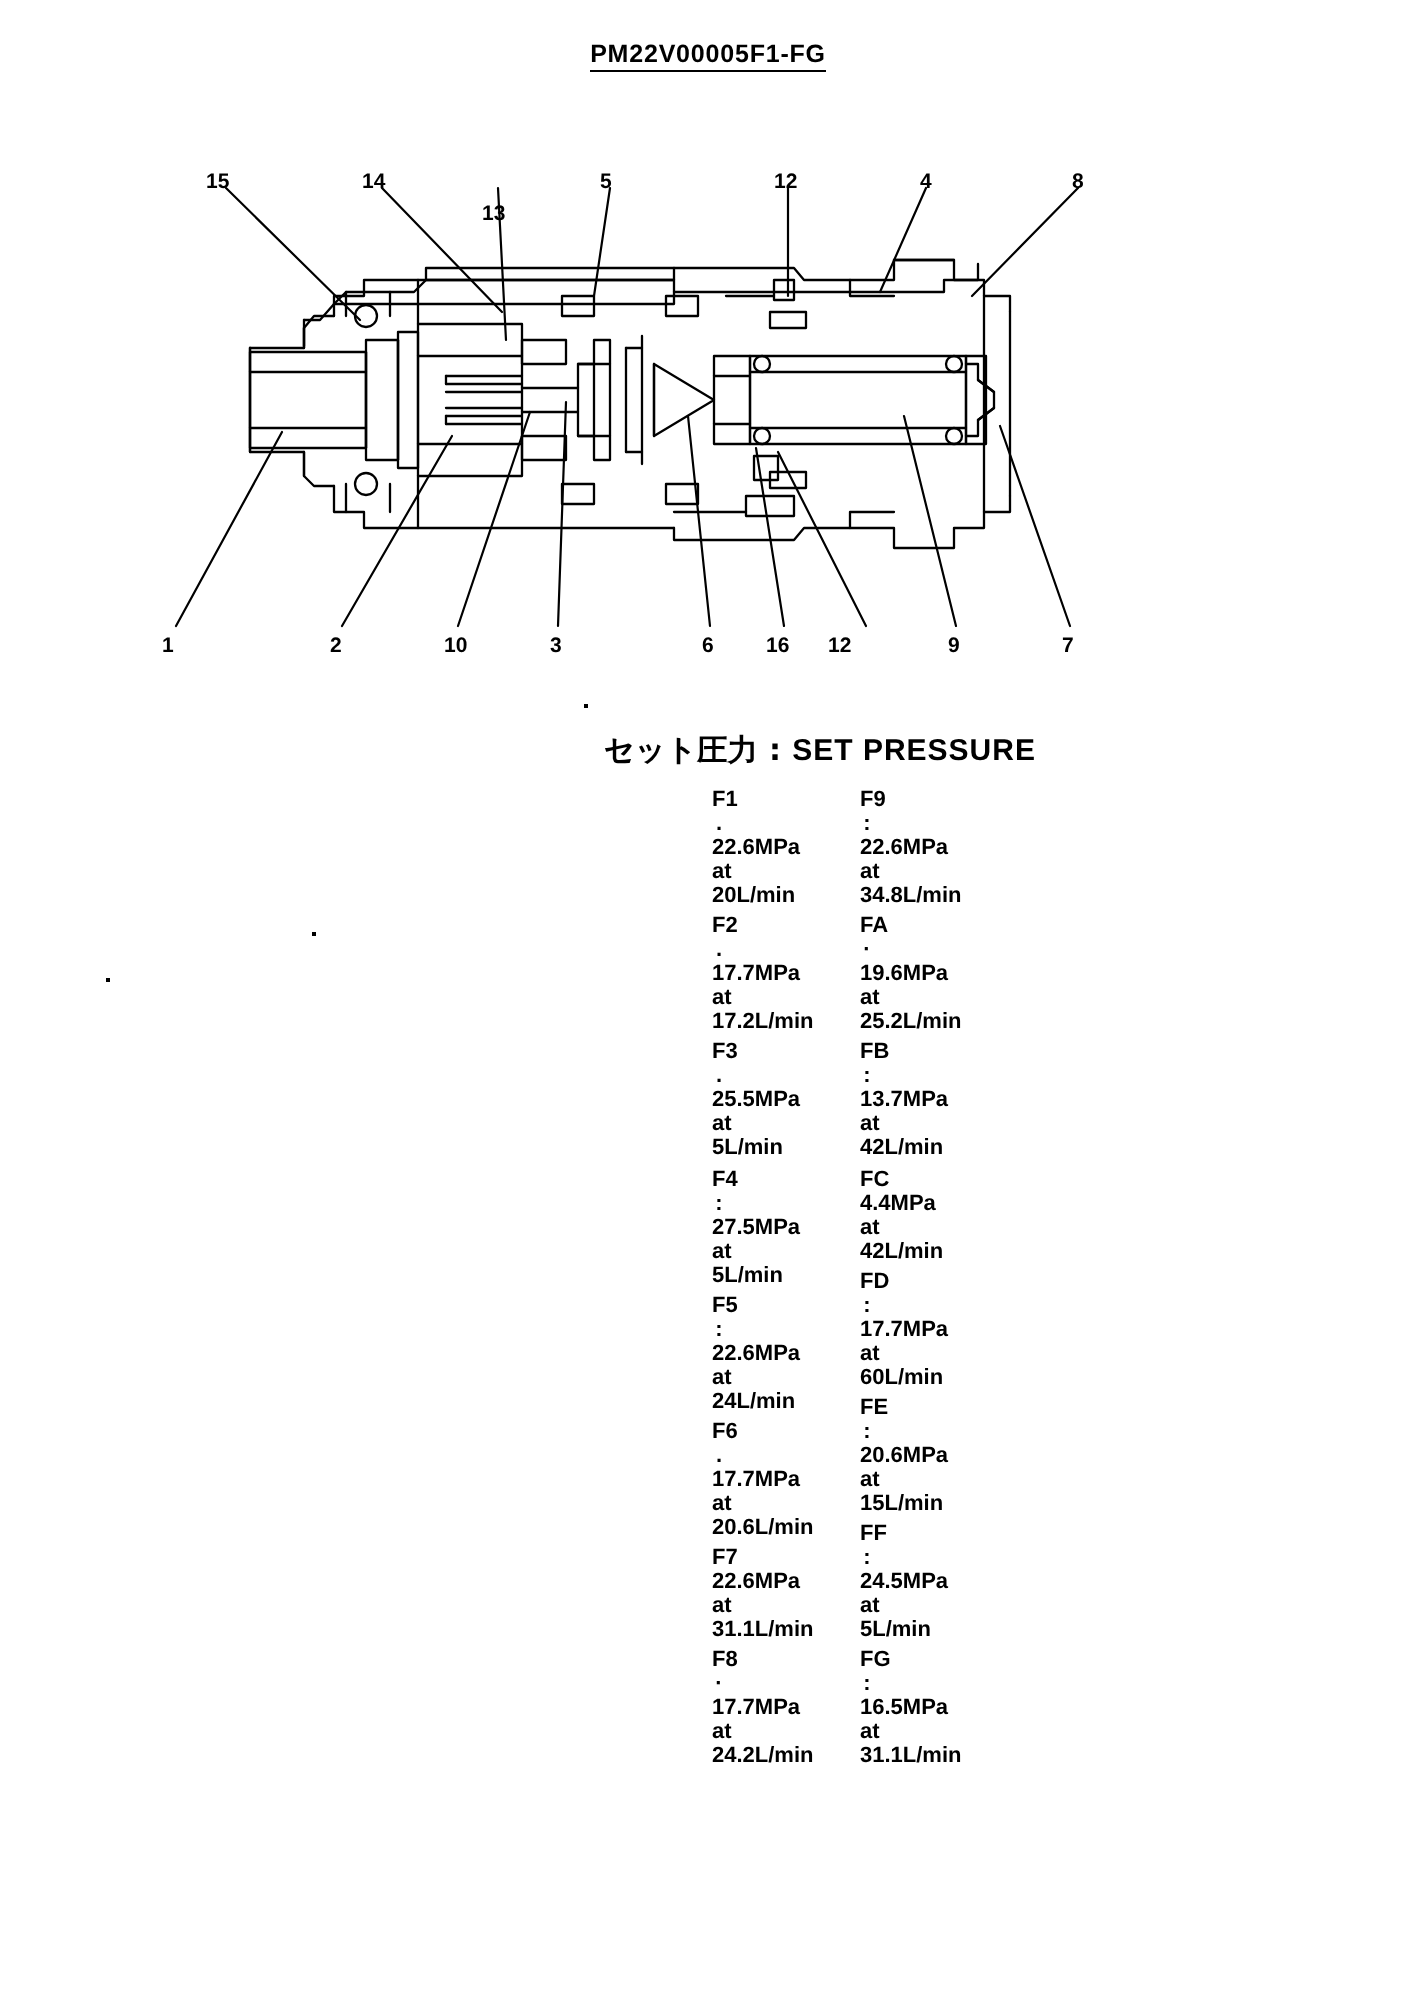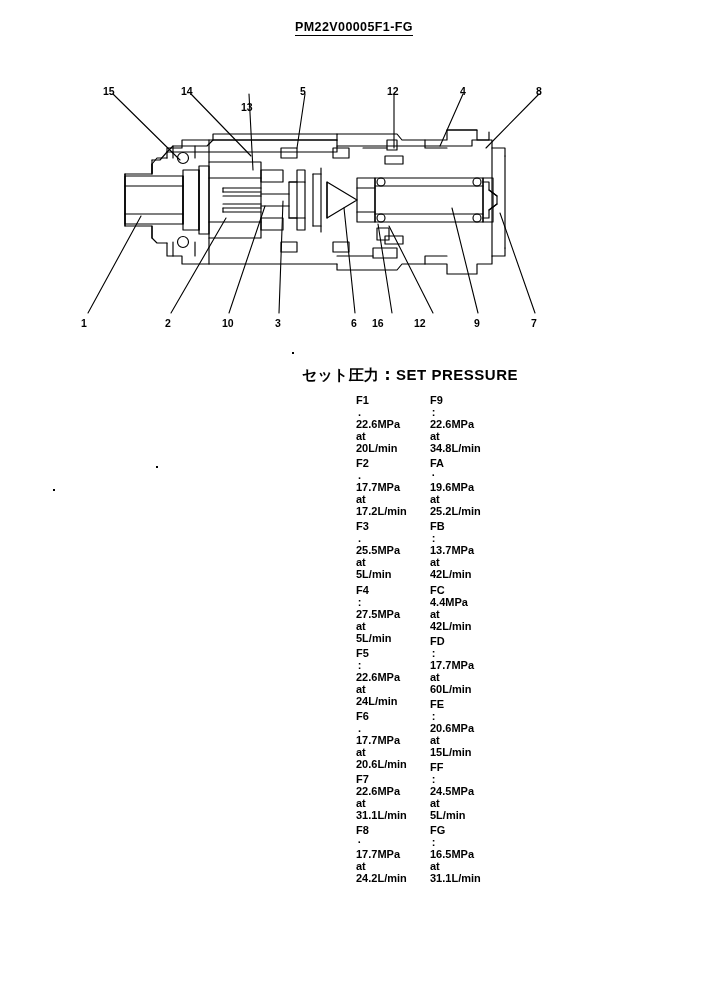--- a/index.html
+++ b/index.html
@@ -305,21 +305,21 @@
     <div class="callout" style="left:263px; top:8px;">5</div>
     <div class="callout" style="left:350px; top:8px;">12</div>
     <div class="callout" style="left:423px; top:8px;">4</div>
     <div class="callout" style="left:499px; top:8px;">8</div>
 
     <div class="callout" style="left:44px;  top:240px;">1</div>
     <div class="callout" style="left:128px; top:240px;">2</div>
     <div class="callout" style="left:185px; top:240px;">10</div>
     <div class="callout" style="left:238px; top:240px;">3</div>
     <div class="callout" style="left:314px; top:240px;">6</div>
-    <div class="callout" style="left:335px; top:240px;text-align:center;">16</div>
+    <div class="callout" style="left:346px; top:240px;text-align:center;">16</div>
     <div class="callout" style="left:377px; top:240px;">12</div>
     <div class="callout" style="left:437px; top:240px;">9</div>
     <div class="callout" style="left:494px; top:240px;">7</div>
   </div>
 
   <div id="spec">
 
     <div class="spec-head">
       <span>セット圧力</span><span> : </span><span class="lat">SET PRESSURE</span>
     </div>

